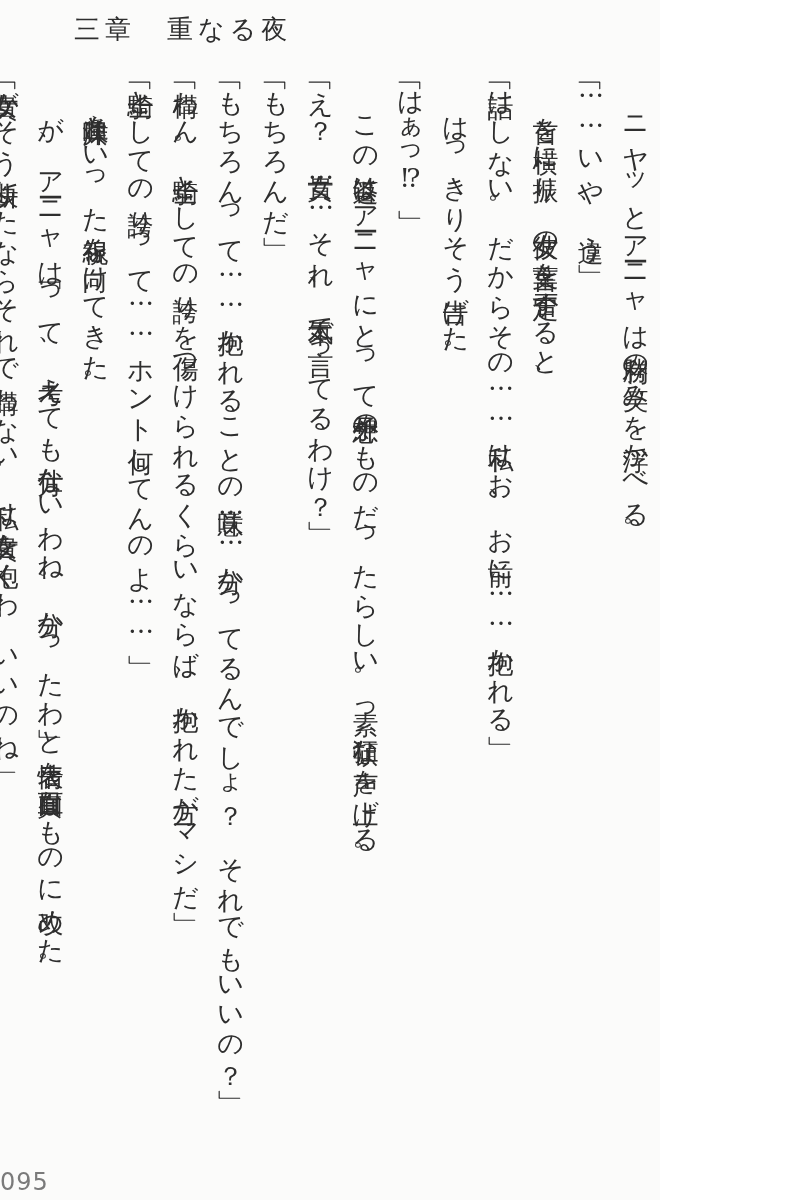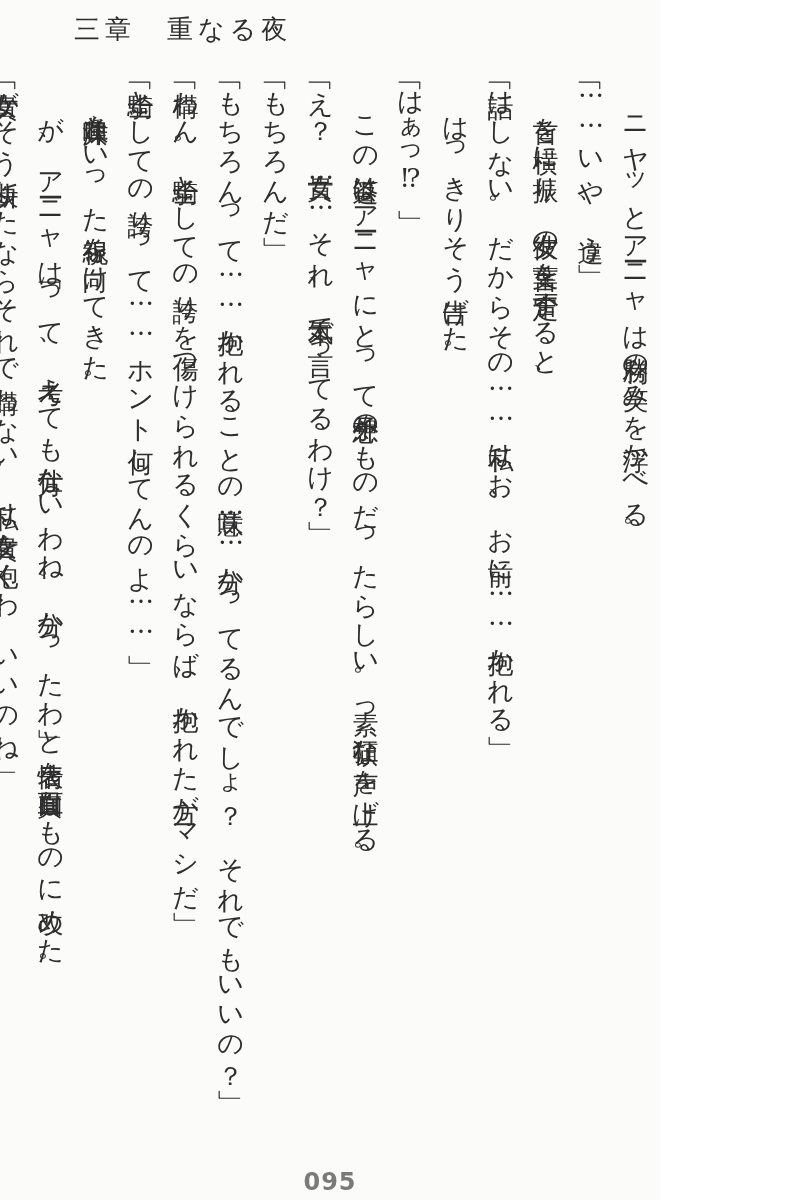--- a/index.html
+++ b/index.html
@@ -43,24 +43,24 @@
     padding: 0;
   }
   .body-text p.indent {
     text-indent: 1em;
   }
   .page-number {
     position: absolute;
     left: 0;
     right: 0;
     top: 1168px;
-    text-align: center;
+    text-align: left;
     font-family: "DejaVu Sans", "Liberation Sans", sans-serif;
     font-size: 24px;
-    font-weight: 700;
+    font-weight: 400;
     letter-spacing: 1px;
     color: var(--muted, #7a7a7a);
   }
 </style>
 </head>
 <body>
 
 <div class="page">
   <div class="chapter-header">三章　重なる夜</div>
 

